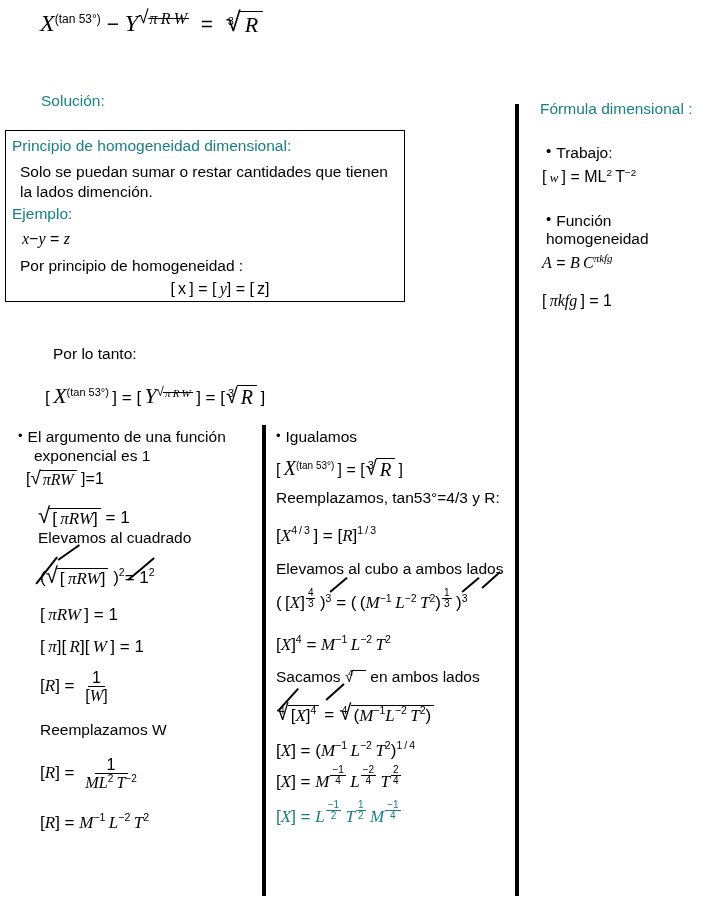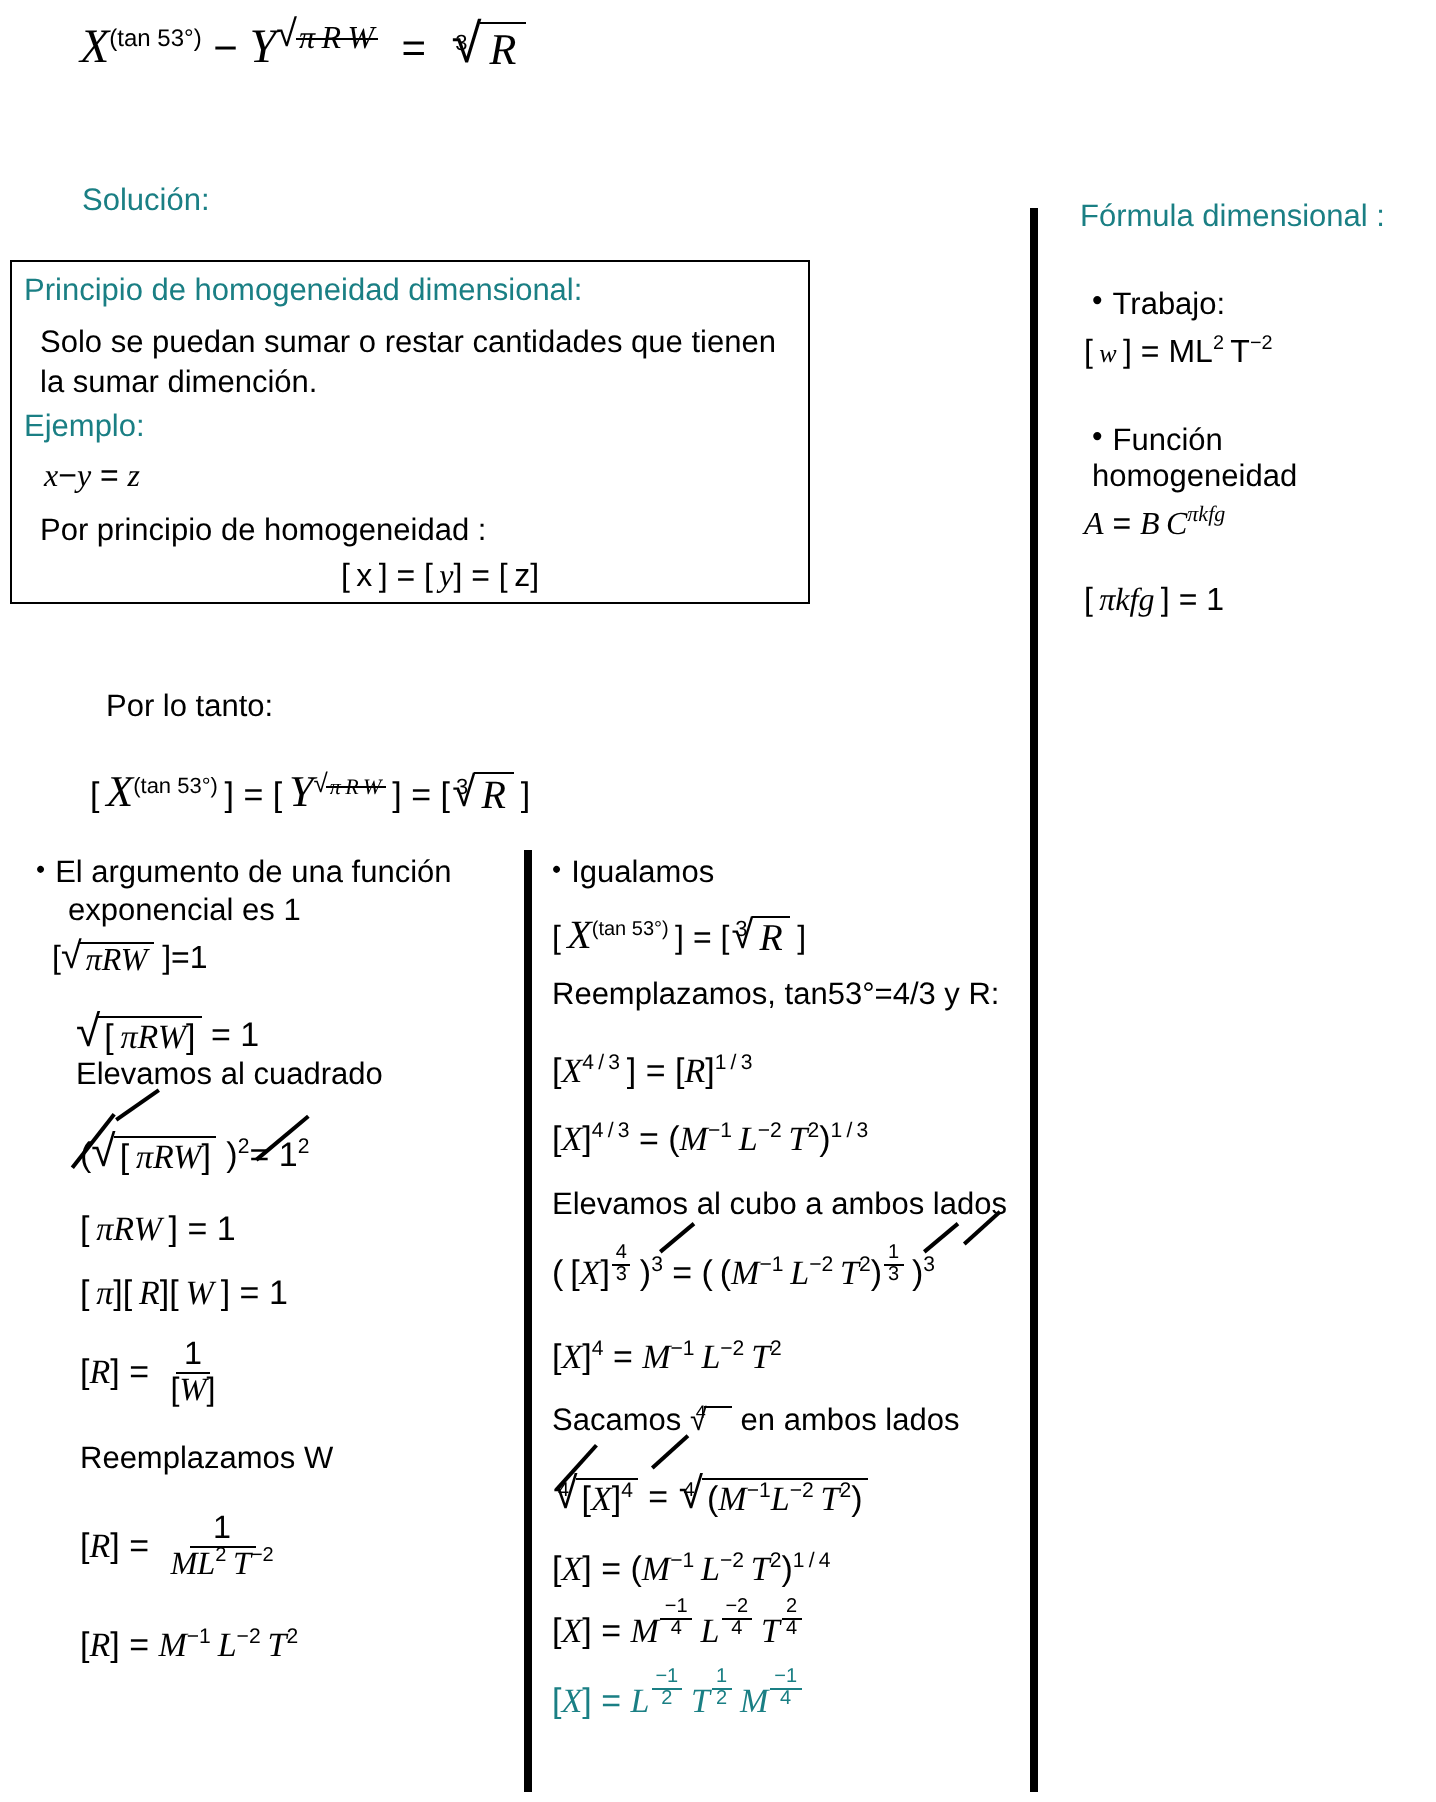--- a/index.html
+++ b/index.html
@@ -161,21 +161,21 @@
     <span class="rad"><span class="radidx">3</span><span class="sign" style="font-size:1.3em;">√</span><span class="bar" style="padding:0 5px;"><span class="mi" style="font-size:22px;">R</span></span></span>
   </span>
 </div>
 
 <div id="solucion-label" class="teal">Solución:</div>
 
 <div id="principle-box">
   <div class="pb-title teal">Principio de homogeneidad  dimensional:</div>
   <div class="pb-body">
     <div>Solo se puedan sumar o restar cantidades que tienen</div>
-    <div>la sumar dimención.</div>
+    <div>la lados dimención.</div>
   </div>
   <div class="pb-ex teal">Ejemplo:</div>
   <div class="pb-eq1">
     <span class="mi">x</span><span>−</span><span class="mi">y</span><span>&nbsp;=&nbsp;</span><span class="mi">z</span>
   </div>
   <div class="pb-ph">Por principio de homogeneidad :</div>
   <div class="pb-eq2">
     [ <span class="mb">x</span> ] = [ <span class="mi">y</span>] = [ <span class="mb">z</span>]
   </div>
 </div>
@@ -279,23 +279,20 @@
   <div class="step step-eq" style="margin-top:10px;font-size:16px;">
     [ <span class="mi" style="font-size:20px;">X</span><sup style="font-size:10px;">(tan&nbsp;53°)</sup> ] = [<span class="rad"><span class="radidx">3</span><span class="sign" style="font-size:1.25em;">√</span><span class="bar" style="padding:0 4px;"><span class="mi" style="font-size:19px;">R</span></span></span> ]
   </div>
 
   <div class="step step-txt" style="margin-top:9px;white-space:nowrap;">Reemplazamos, tan53°=4/3  y R:</div>
 
   <div class="step step-eq" style="margin-top:18px;">
     [<span class="mi">X</span><sup>4 / 3</sup> ] = [<span class="mi">R</span>]<sup>1 / 3</sup>
   </div>
 
-  <div class="step step-eq" style="margin-top:14px;">
-    [<span class="mi">X</span>]<sup>4 / 3</sup> = (<span class="mi">M</span><sup>−1</sup> <span class="mi">L</span><sup>−2</sup> <span class="mi">T</span><sup>2</sup>)<sup>1 / 3</sup>
-  </div>
 
   <div class="step step-txt" style="margin-top:14px;white-space:nowrap;">Elevamos al cubo a ambos lados</div>
 
   <div class="step step-eq" style="margin-top:14px;height:32px;">
     <span style="position:relative;display:inline-block;">
       ( [<span class="mi">X</span>]<span class="sfrac">
           <span class="num">4</span>
           <span class="den">3</span>
         </span> )<sup>3</sup> = ( (<span class="mi">M</span><sup>−1</sup> <span class="mi">L</span><sup>−2</sup> <span class="mi">T</span><sup>2</sup>)<span class="sfrac">
           <span class="num">1</span>

